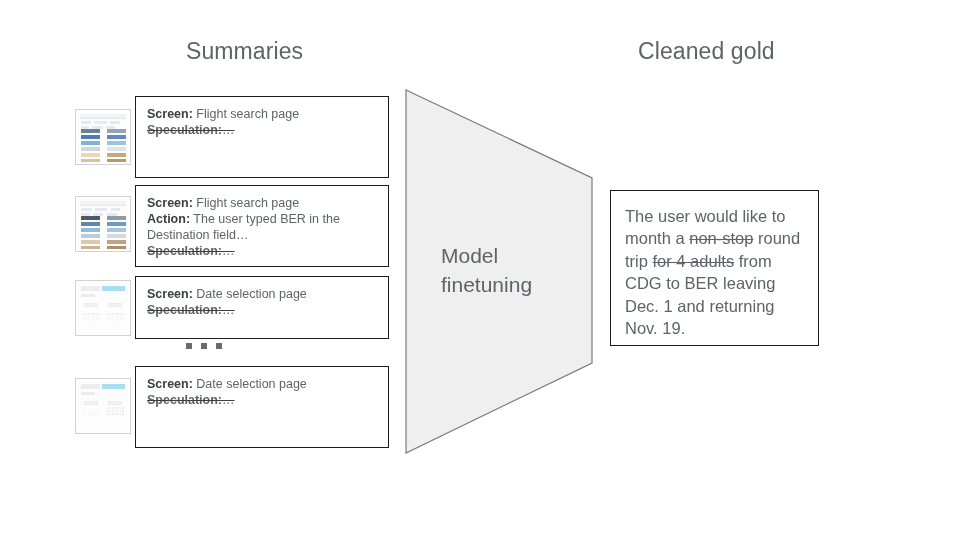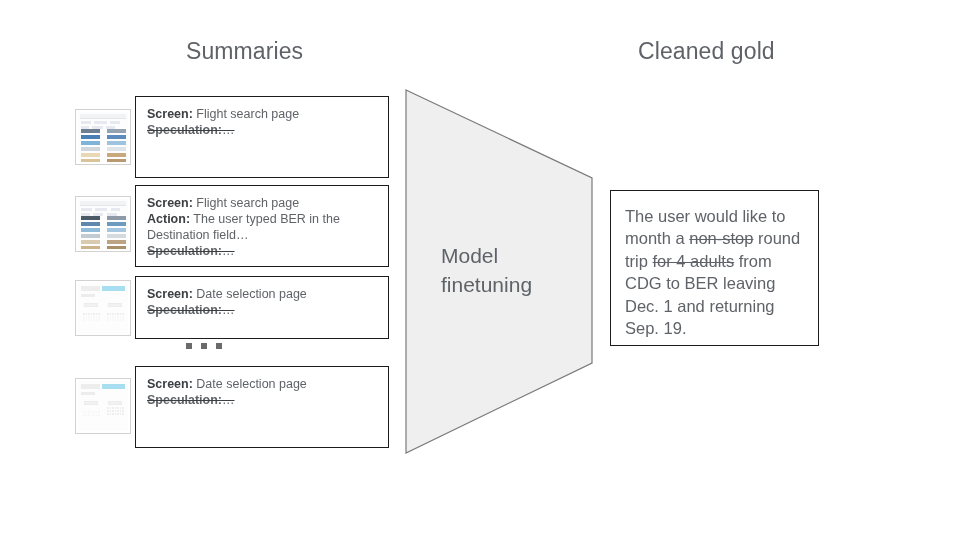--- a/index.html
+++ b/index.html
@@ -396,16 +396,16 @@
     </div>
   </div>
 
   <svg id="funnel" viewBox="0 0 200 375">
     <polygon points="6,6 192,94 192,279 6,369" fill="#efefef" stroke="#7a7a7a" stroke-width="1.2"></polygon>
   </svg>
   <div id="funnel-label">Model
 finetuning</div>
 
   <div id="gold-box">
-    <span>The user would like to month a </span><span class="struck">non-stop</span><span> round trip </span><span class="struck">for 4 adults</span><span> from CDG to BER leaving Dec. 1 and returning Sep. 19.</span>
+    <span>The user would like to month a </span><span class="struck">non-stop</span><span> round trip </span><span class="struck">for 4 adults</span><span> from CDG to BER leaving Dec. 1 and returning Nov. 19.</span>
   </div>
 
 </div>
 
 </body></html>

